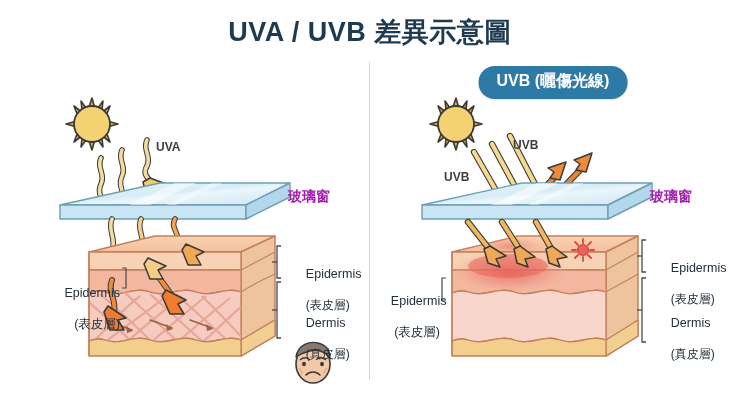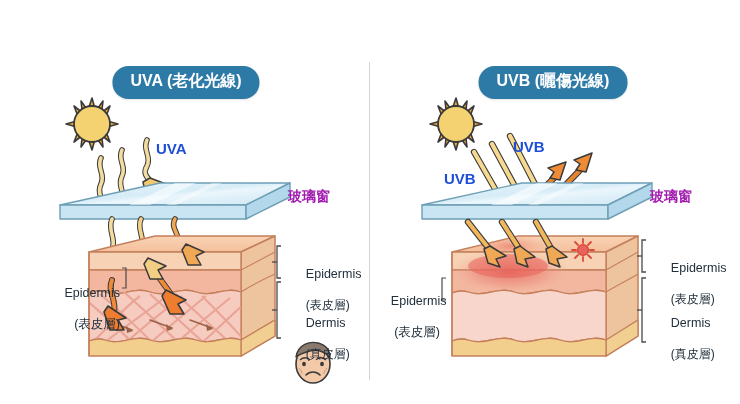--- a/index.html
+++ b/index.html
@@ -47,36 +47,36 @@
   
   .art{position:absolute;left:0;top:0;width:370px;height:404px;}
 
   
   .lbl{
     position:absolute;
     color:#22303c;
     white-space:pre;
     line-height:1.25;
   }
-  .lbl-ray{font-size:15px;font-weight:bold;color:#1d4ed8;}
+  .lbl-ray{font-size:12px;font-weight:bold;color:#404040;}
   .lbl-glass{font-size:14px;font-weight:bold;color:#a21caf;}
   .lbl-layer{font-size:12.5px;color:#22303c;}
   .lbl-layer .zh{font-size:12px;}
   .lbl-side{font-size:12.5px;color:#22303c;text-align:right;}
 </style>
 </head>
 <body>
 
 <div id="stage">
 
+  <div class="title">UVA / UVB 差異示意圖</div>
   <div class="divider"></div>
 
   <div class="panel left">
 
-    <div class="badge" style="left:186px;">UVA (老化光線)</div>
 
     <svg class="art" viewBox="0 0 370 404">
       <defs>
         <linearGradient id="glassTopL" x1="0" y1="0" x2="1" y2="1">
           <stop offset="0%" stop-color="#e8f5fb"></stop>
             <stop offset="45%" stop-color="#d6ecf7"></stop>
           <stop offset="55%" stop-color="#eaf6fc"></stop>
             <stop offset="100%" stop-color="#cde5f2"></stop>
         </linearGradient>
         <linearGradient id="skinTopL" x1="0" y1="0" x2="0" y2="1">

